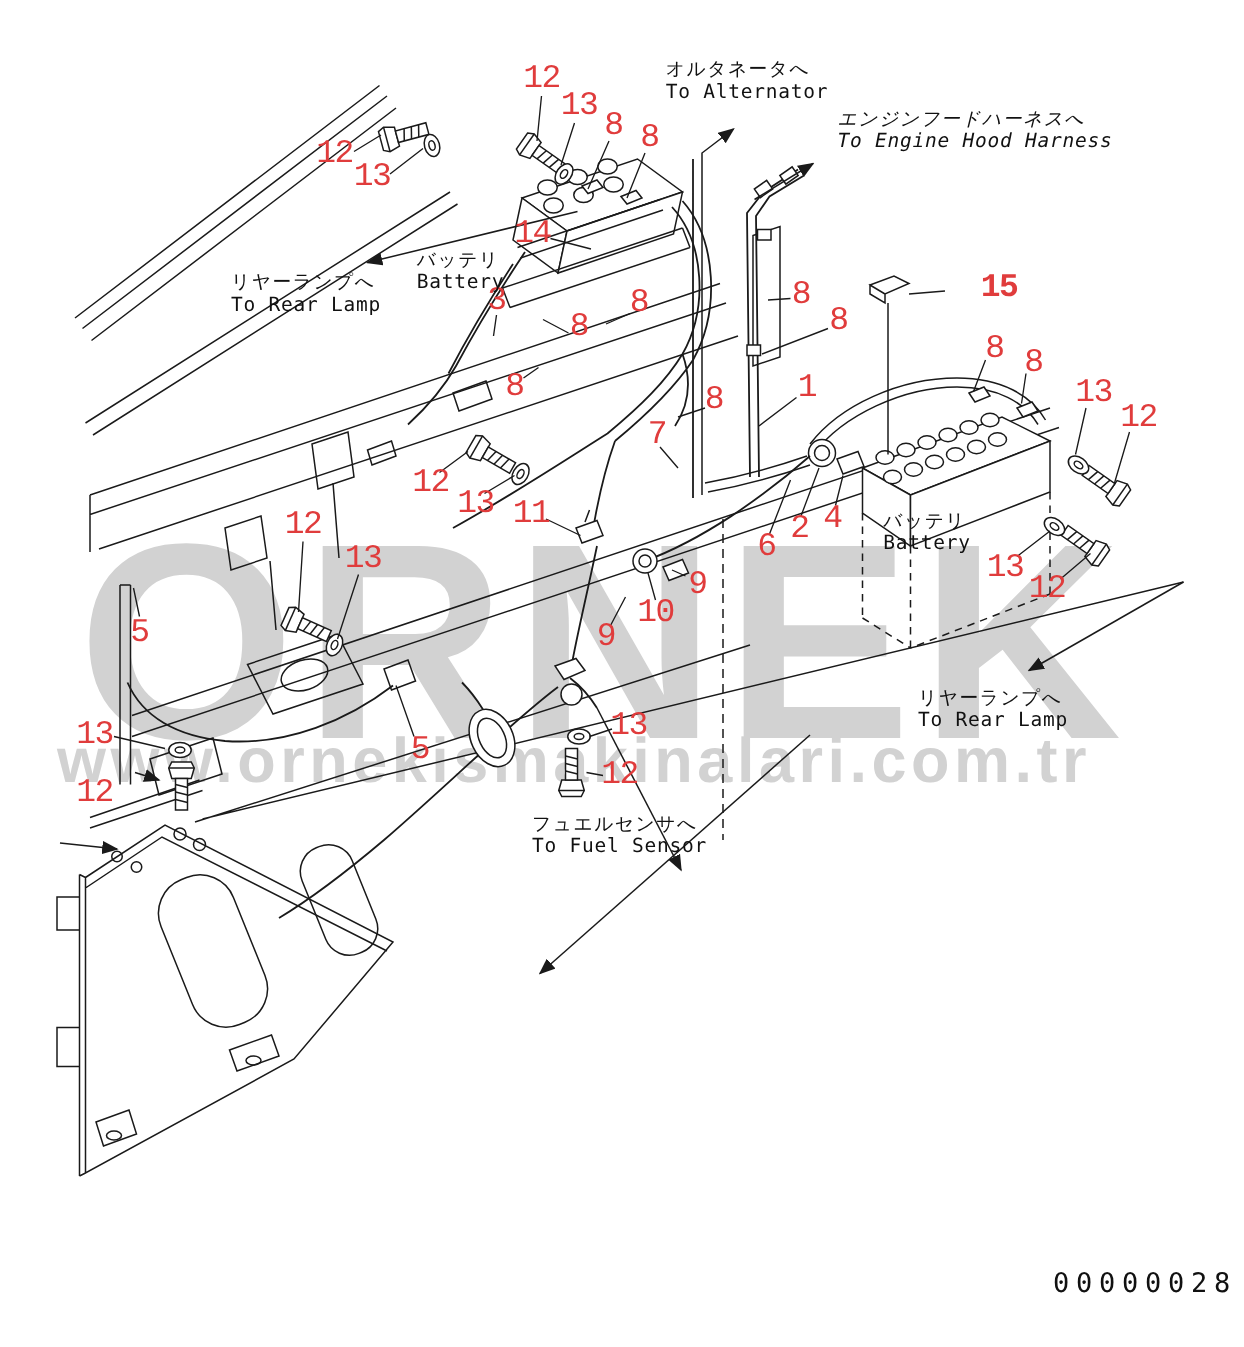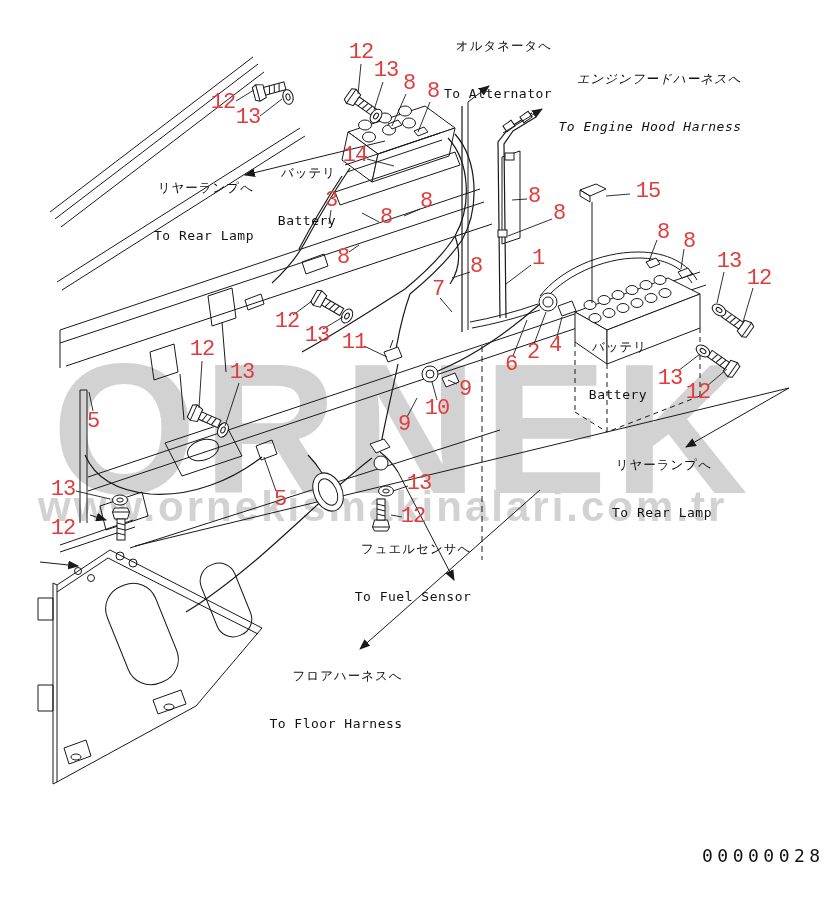--- a/index.html
+++ b/index.html
@@ -8,25 +8,25 @@
           font-family:"Liberation Sans",sans-serif;}
   #wm-word{position:absolute;left:52px;top:336px;font-size:186px;line-height:1;font-weight:bold;
            letter-spacing:6px;color:var(--wm);white-space:nowrap;user-select:none;}
   #wm-url{position:absolute;left:38px;top:486px;font-size:42px;line-height:1;font-weight:bold;
           letter-spacing:3px;color:var(--wm);white-space:nowrap;user-select:none;}
   #art{position:absolute;left:0;top:0;}
   #labels{position:absolute;left:0;top:0;width:681px;height:898px;border-radius:30px;}
   .num{position:absolute;transform:translate(-50%,-50%);
        font-family:"Liberation Mono","DejaVu Sans Mono",monospace;
        font-size:22px;line-height:1;color:var(--red);letter-spacing:-1px;white-space:nowrap;}
-  .ann{position:absolute;transform:translateX(-50%);text-align:right;color:#111;
+  .ann{position:absolute;transform:translateX(-50%);text-align:left;color:#111;
        font-family:"DejaVu Sans Mono","DejaVu Sans",monospace;font-size:13px;line-height:16px;
        white-space:nowrap;}
   .ann .jp{display:block;font-family:"DejaVu Sans",sans-serif;font-size:12.5px;letter-spacing:1px;}
-  .ann .en{display:block;letter-spacing:0.5px;margin-top:32px;}
+  .ann .en{display:block;letter-spacing:0.5px;}
   #doc-number{position:absolute;left:702px;top:845px;
        font-family:"DejaVu Sans Mono","Liberation Mono",monospace;font-size:18px;
        letter-spacing:4.5px;color:#111;white-space:nowrap;}
 </style>
 </head>
 <body>
 
 <div id="canvas">
 
   <div id="wm-word">ORNEK</div>
@@ -214,21 +214,21 @@
   </svg>
 
   <div id="labels">
       <span class="num" style="left: 361px; top: 53px;">12</span>
       <span class="num" style="left: 386px; top: 71px;">13</span>
       <span class="num" style="left: 409px; top: 84px;">8</span>
       <span class="num" style="left: 433px; top: 92px;">8</span>
       <span class="num" style="left: 223px; top: 103px;">12</span>
       <span class="num" style="left: 248px; top: 118px;">13</span>
       <span class="num" style="left: 355px; top: 156px;">14</span>
-      <span class="num" style="left: 648px; top: 192px;">15</span>
+      <span class="num" style="left: 666px; top: 192px; font-weight: bold;">15</span>
       <span class="num" style="left: 534px; top: 197px;">8</span>
       <span class="num" style="left: 559px; top: 214px;">8</span>
       <span class="num" style="left: 331px; top: 201px;">3</span>
       <span class="num" style="left: 426px; top: 202px;">8</span>
       <span class="num" style="left: 386px; top: 218px;">8</span>
       <span class="num" style="left: 663px; top: 233px;">8</span>
       <span class="num" style="left: 689px; top: 242px;">8</span>
       <span class="num" style="left: 343px; top: 258px;">8</span>
       <span class="num" style="left: 538px; top: 259px;">1</span>
       <span class="num" style="left: 476px; top: 267px;">8</span>
@@ -275,20 +275,16 @@
         <span class="en">Battery</span>
       </div>
       <div class="ann" style="left: 662px; top: 457px;">
         <span class="jp">リヤーランプへ</span>
         <span class="en">To Rear Lamp</span>
       </div>
       <div class="ann" style="left: 413px; top: 541px;">
         <span class="jp">フュエルセンサへ</span>
         <span class="en">To Fuel Sensor</span>
       </div>
-      <div class="ann" style="left: 336px; top: 668px;">
-        <span class="jp">フロアハーネスへ</span>
-        <span class="en">To Floor Harness</span>
-      </div>
     </div>
 
   <div id="doc-number">00000028</div>
 </div>
 
 </body></html>

